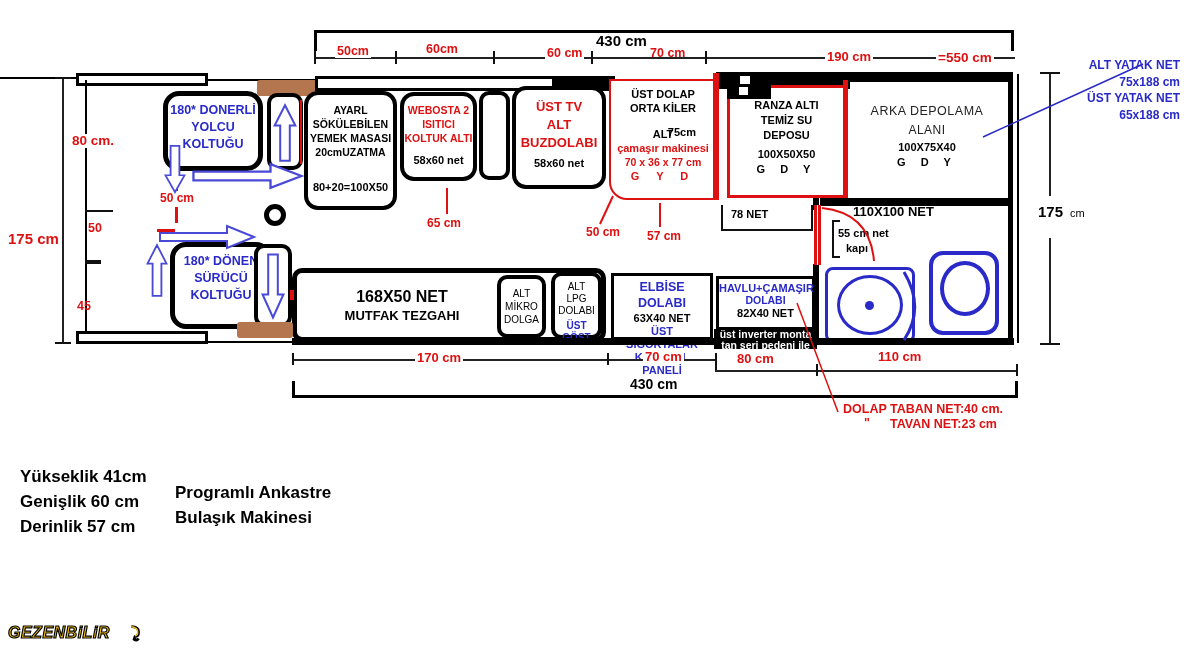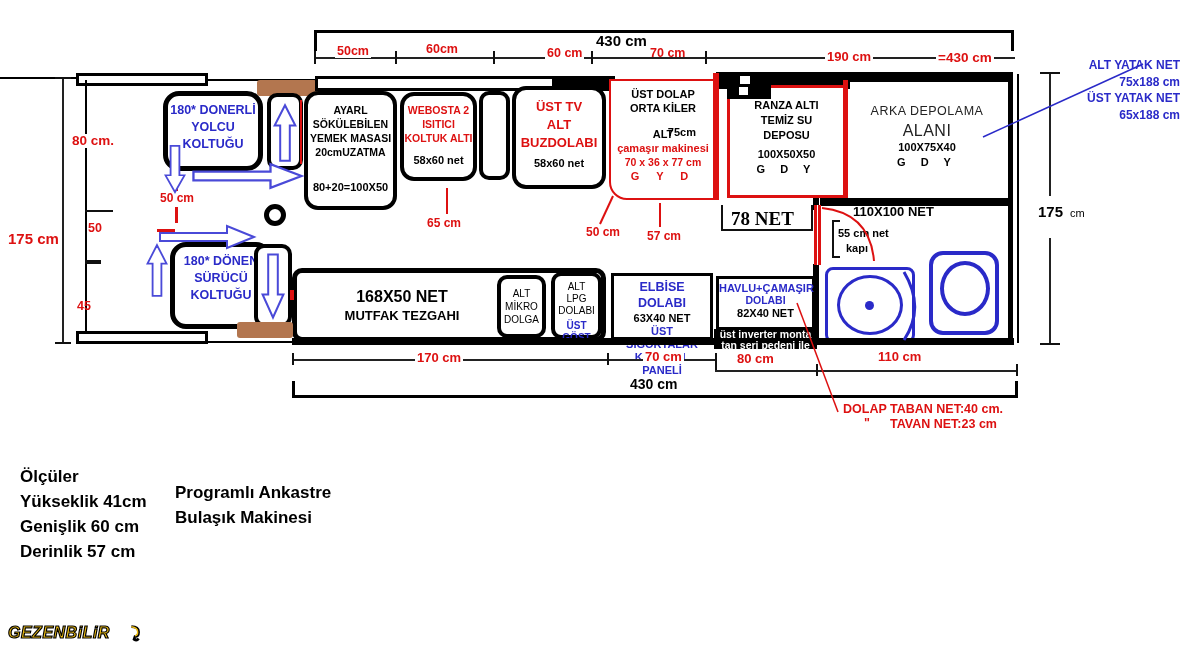--- a/index.html
+++ b/index.html
@@ -149,29 +149,29 @@
     <div>DEPOSU</div>
     <div style="margin-top:4px;">100X50X50</div>
     <div style="letter-spacing:6px;">G D Y</div>
   </div>
   <div class="wall" style="left:727px;top:84px;width:44px;height:15px;z-index:6;"></div>
   <div class="abs" style="left:739px;top:87px;width:9px;height:8px;background:#fff;z-index:7;"></div>
 
   <div class="abs" style="left:843px;top:80px;width:5px;height:120px;background:var(--red);"></div>
   <div class="abs" style="left:846px;top:82px;width:162px;height:118px;text-align:center;padding-top:20px;box-sizing:border-box;">
     <div style="font-size:12.5px;letter-spacing:0.5px;color:#222;line-height:19px;">ARKA DEPOLAMA</div>
-    <div style="font-size:16px;letter-spacing:0.5px;color:#222;line-height:19px;">ALANI</div>
+    <div style="font-size:12px;letter-spacing:0.5px;color:#222;line-height:19px;">ALANI</div>
     <div style="font-weight:bold;font-size:11px;line-height:15px;">100X75X40</div>
     <div style="font-weight:bold;font-size:11px;letter-spacing:6px;line-height:14px;">G D Y</div>
   </div>
 
   <div class="tick" style="left:721px;top:205px;width:2px;height:26px;"></div>
   <div class="tick" style="left:721px;top:229px;width:92px;height:2px;"></div>
   <div class="tick" style="left:811px;top:205px;width:2px;height:26px;"></div>
-  <div class="lbl" style="left:731px;top:209px;font-size:19px;font-family:Liberation Serif, serif;">78 NET</div>
+  <div class="lbl" style="left:731px;top:209px;font-size:11px;">78 NET</div>
 
   <div class="wall" style="left:820px;top:198px;width:190px;height:8px;"></div>
   <div class="wall" style="left:813px;top:198px;width:6px;height:12px;"></div>
   <div class="wall" style="left:813px;top:264px;width:6px;height:80px;"></div>
   <div class="abs" style="left:814px;top:205px;width:7px;height:60px;background:#fff;border-left:3px solid var(--red);border-right:3px solid var(--red);box-sizing:border-box;"></div>
 
   <div class="lbl" style="left:853px;top:205px;font-size:13px;">110X100 NET</div>
   <div class="tick" style="left:832px;top:220px;width:2px;height:38px;"></div>
   <div class="tick" style="left:832px;top:220px;width:8px;height:2px;"></div>
   <div class="tick" style="left:832px;top:256px;width:8px;height:2px;"></div>
@@ -231,21 +231,21 @@
   <div class="tick" style="left:314px;top:51px;width:2px;height:13px;"></div>
   <div class="tick" style="left:395px;top:51px;width:2px;height:13px;"></div>
   <div class="tick" style="left:493px;top:51px;width:2px;height:13px;"></div>
   <div class="tick" style="left:591px;top:51px;width:2px;height:13px;"></div>
   <div class="tick" style="left:705px;top:51px;width:2px;height:13px;"></div>
   <div class="lbl red wbg" style="left:335px;top:45px;font-size:12.5px;">50cm</div>
   <div class="lbl red wbg" style="left:424px;top:43px;font-size:12.5px;">60cm</div>
   <div class="lbl red wbg" style="left:545px;top:47px;font-size:12.5px;">60 cm</div>
   <div class="lbl red" style="left:650px;top:47px;font-size:12.5px;">70 cm</div>
   <div class="lbl red wbg" style="left:825px;top:50px;font-size:13px;">190 cm</div>
-  <div class="lbl red wbg" style="left:936px;top:51px;font-size:13.5px;">=430 cm</div>
+  <div class="lbl red wbg" style="left:936px;top:51px;font-size:13.5px;">=550 cm</div>
 
   <div class="abs" style="left:1068px;top:57px;width:112px;text-align:right;">
     <div class="blue lbl" style="position:static;font-size:12px;line-height:16.5px;">ALT YATAK NET</div>
     <div class="blue lbl" style="position:static;font-size:12px;line-height:16.5px;">75x188 cm</div>
     <div class="blue lbl" style="position:static;font-size:12px;line-height:16.5px;">ÜST YATAK NET</div>
     <div class="blue lbl" style="position:static;font-size:12px;line-height:16.5px;">65x188 cm</div>
   </div>
 
   <div class="dimline" style="left:62px;top:78px;width:2px;height:266px;"></div>
   <div class="tick" style="left:55px;top:77px;width:16px;height:2px;"></div>
@@ -283,21 +283,20 @@
   <div class="wall" style="left:292px;top:395px;width:726px;height:3px;"></div>
   <div class="wall" style="left:292px;top:381px;width:3px;height:14px;"></div>
   <div class="wall" style="left:1015px;top:381px;width:3px;height:14px;"></div>
   <div class="lbl wbg" style="left:628px;top:377px;font-size:14px;">430 cm</div>
 
   <div class="lbl red" style="left:843px;top:403px;font-size:12.5px;">DOLAP TABAN NET:40 cm.</div>
   <div class="lbl red" style="left:864px;top:417px;font-size:12.5px;">"</div>
   <div class="lbl red" style="left:890px;top:418px;font-size:12.5px;">TAVAN NET:23 cm</div>
 
   <div class="abs" style="left:20px;top:464px;">
-    <div class="lbl" style="position:static;font-size:17px;line-height:25px;">Ölçüler</div>
     <div class="lbl" style="position:static;font-size:17px;line-height:25px;">Yükseklik 41cm</div>
     <div class="lbl" style="position:static;font-size:17px;line-height:25px;">Genişlik 60 cm</div>
     <div class="lbl" style="position:static;font-size:17px;line-height:25px;">Derinlik 57 cm</div>
   </div>
   <div class="abs" style="left:175px;top:480px;">
     <div class="lbl" style="position:static;font-size:17px;line-height:25px;">Programlı Ankastre</div>
     <div class="lbl" style="position:static;font-size:17px;line-height:25px;">Bulaşık Makinesi</div>
   </div>
 
   <div class="abs" style="left:8px;top:624px;display:flex;align-items:center;gap:16px;">

